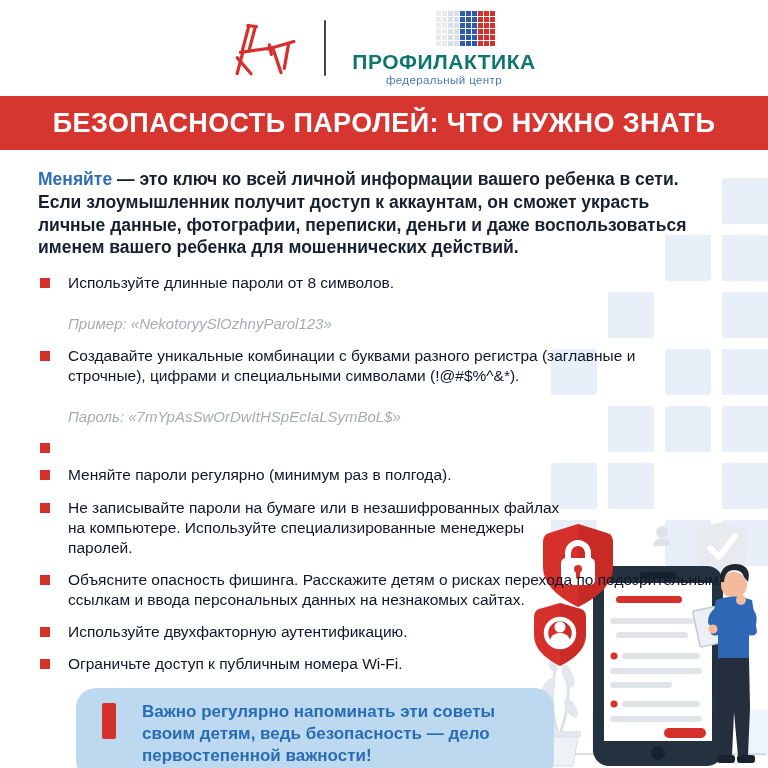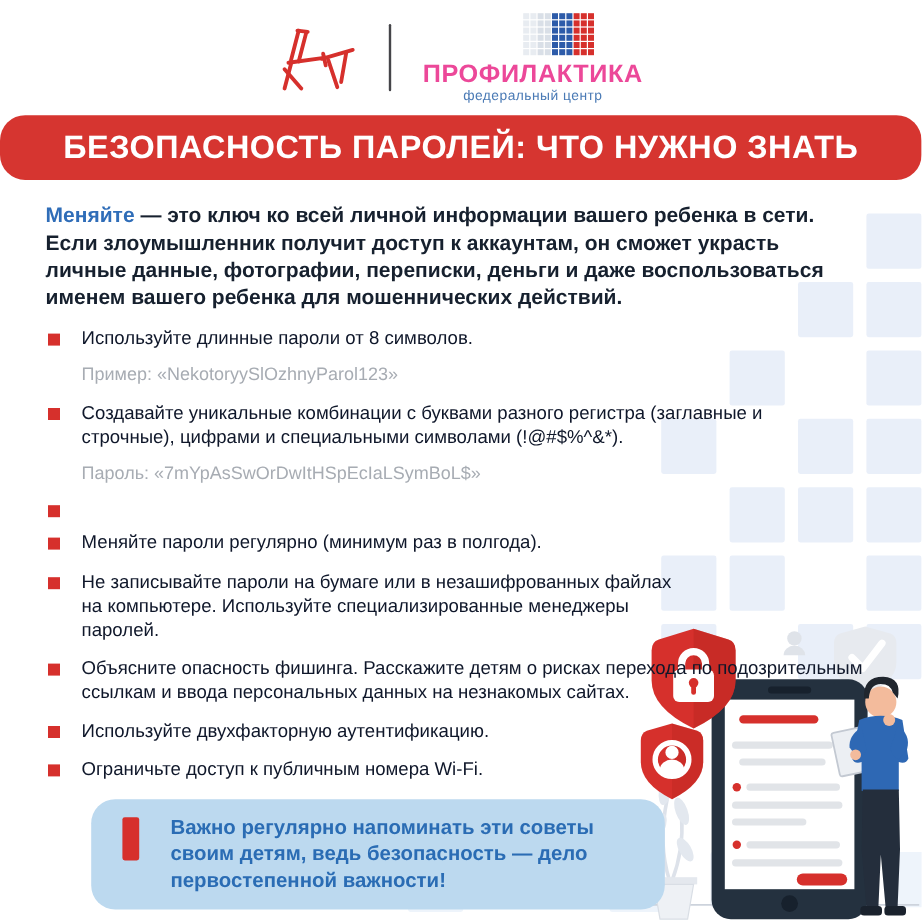--- a/index.html
+++ b/index.html
@@ -15,39 +15,39 @@
   
   .header{
     position:relative;z-index:2;height:96px;background:#fff;
     display:flex;align-items:center;justify-content:center;gap:26px;
   }
   .brand-mark{width:66px;height:60px;flex:0 0 auto;}
   .header-divider{width:2px;height:56px;background:#454549;border-radius:1px;}
   .brand-block{display:flex;flex-direction:column;align-items:center;}
   .mosaic{display:grid;grid-template-columns:repeat(10,5px);grid-auto-rows:5px;gap:1px;margin-bottom:5px;transform:translateX(22px);}
   .mosaic i{display:block;width:5px;height:5px;}
-  .brand-title{margin:0;font-size:21px;font-weight:800;color:#ec4899;letter-spacing:.5px;line-height:1;}
+  .brand-title{margin:0;font-size:21px;font-weight:800;color:#0f766e;letter-spacing:.5px;line-height:1;}
   .brand-subtitle{margin:2px 0 0 0;font-size:11.5px;color:#4a7ab5;letter-spacing:.4px;}
   
   .banner{
     position:relative;z-index:2;height:54px;background:#d63530;
-    display:flex;align-items:center;justify-content:center;border-radius:21px;
+    display:flex;align-items:center;justify-content:center;
   }
   .banner h1{
     margin:0;color:#ffffff;font-size:27px;font-weight:800;letter-spacing:.4px;white-space:nowrap;
   }
   
   .content{position:relative;z-index:2;padding:18px 0 0 38px;}
   .intro{margin:0;max-width:672px;font-size:17.5px;font-weight:700;line-height:1.3;color:#16202e;}
   .intro .lead{color:#2f6db8;}
   .tips{list-style:none;margin:14px 0 0 0;padding:0;display:flex;flex-direction:column;gap:12px;}
   .tips li{display:flex;align-items:flex-start;}
   .bullet{flex:0 0 auto;width:10px;height:10px;background:#d6302c;margin:5px 18px 0 2px;}
   .tip-text{font-size:15.5px;line-height:1.3;color:#0f172a;max-width:660px;}
-  .tip-example{font-size:15px;color:#a7acb3;line-height:1.3;margin-top:10px;}
+  .tip-example{font-size:15px;font-style:italic;color:#a7acb3;line-height:1.3;margin-top:21px;}
   .tip-example:empty{display:none;}
   .tips li:nth-child(2) .tip-text{max-width:580px;}
   .tips li:nth-child(3) .tip-text{max-width:560px;}
   .tips li:nth-child(5) .tip-text{max-width:500px;}
   .tips li:nth-child(7) .tip-text{max-width:400px;}
   
   .callout{
     position:relative;z-index:2;margin:13px 0 0 38px;width:478px;box-sizing:border-box;
     background:#bcd9ef;border-radius:20px;padding:13px 20px 13px 66px;
   }

